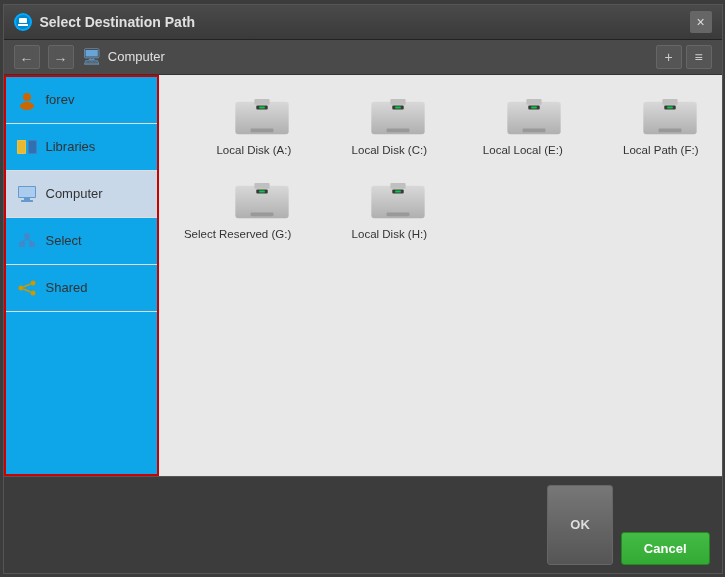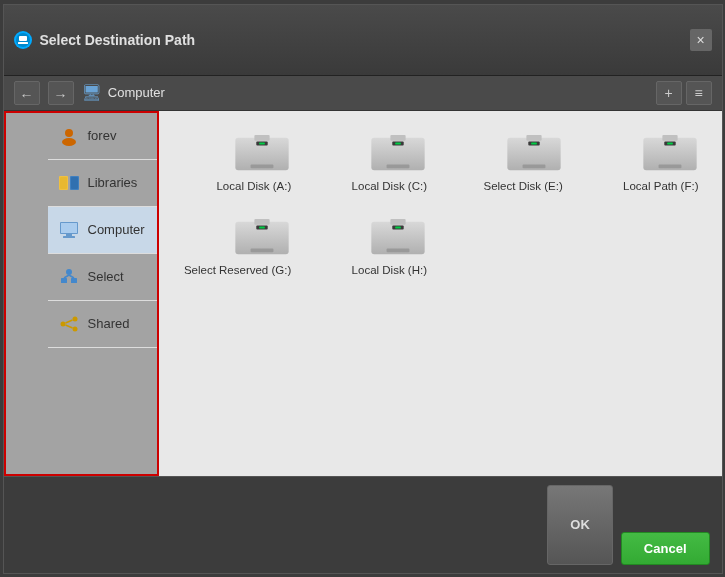--- a/index.html
+++ b/index.html
@@ -16,21 +16,21 @@
     .dialog {
       width: 720px;
       height: 570px;
       background: #3c3c3c;
       border: 1px solid #555;
       display: flex;
       flex-direction: column;
     }
     .title-bar {
       background: linear-gradient(to bottom, #4a4a4a, #3a3a3a);
-      padding: 24px 10px;
+      padding: 6px 10px;
       display: flex;
       align-items: center;
       justify-content: space-between;
       color: #e0e0e0;
       font-size: 14px;
       font-weight: bold;
       border-bottom: 1px solid #222;
       flex-shrink: 0;
     }
     .title-bar-left {
@@ -116,27 +116,26 @@
       font-size: 14px;
       border-radius: 2px;
     }
     .content-area {
       display: flex;
       flex: 1;
       overflow: hidden;
     }
     .sidebar {
       width: 155px;
-      background: #a3a3a3;
+      background: #0ea5e9;
       border-right: 1px solid #ccc;
       border: 2px solid #cc0000;
       display: flex;
       flex-direction: column;
       flex-shrink: 0;
-      padding-left: 42px;
     }
     .sidebar-item {
       padding: 12px 10px;
       display: flex;
       align-items: center;
       gap: 8px;
       cursor: pointer;
       color: #333;
       font-size: 13px;
       border-bottom: 1px solid #ddd;
@@ -369,21 +368,21 @@
         </defs>
 
         <rect x="22" y="1" width="16" height="6" rx="1" fill="#c0c0c0"></rect>
 
         <rect x="24" y="8" width="12" height="4" rx="1" fill="#3a3a3a"></rect>
 
         <rect x="27" y="9" width="6" height="2" rx="0.5" fill="#00cc44"></rect>
 
         <rect x="18" y="32" width="24" height="4" rx="1" fill="#999"></rect>
       </svg>
-      <span class="disk-label">Select Disk (E:)</span>
+      <span class="disk-label">Local Local (E:)</span>
     </div>
           <div class="disk-item">
       <svg class="disk-svg" viewBox="0 0 60 42" xmlns="http://www.w3.org/2000/svg">
 
         <rect x="2" y="4" width="56" height="34" rx="3" fill="url(#dg3)"></rect>
         <defs>
           <linearGradient id="dg3" x1="0" y1="0" x2="0" y2="1">
             <stop offset="0%" stop-color="#d8d8d8"></stop>
             <stop offset="100%" stop-color="#b0b0b0"></stop>
           </linearGradient>

